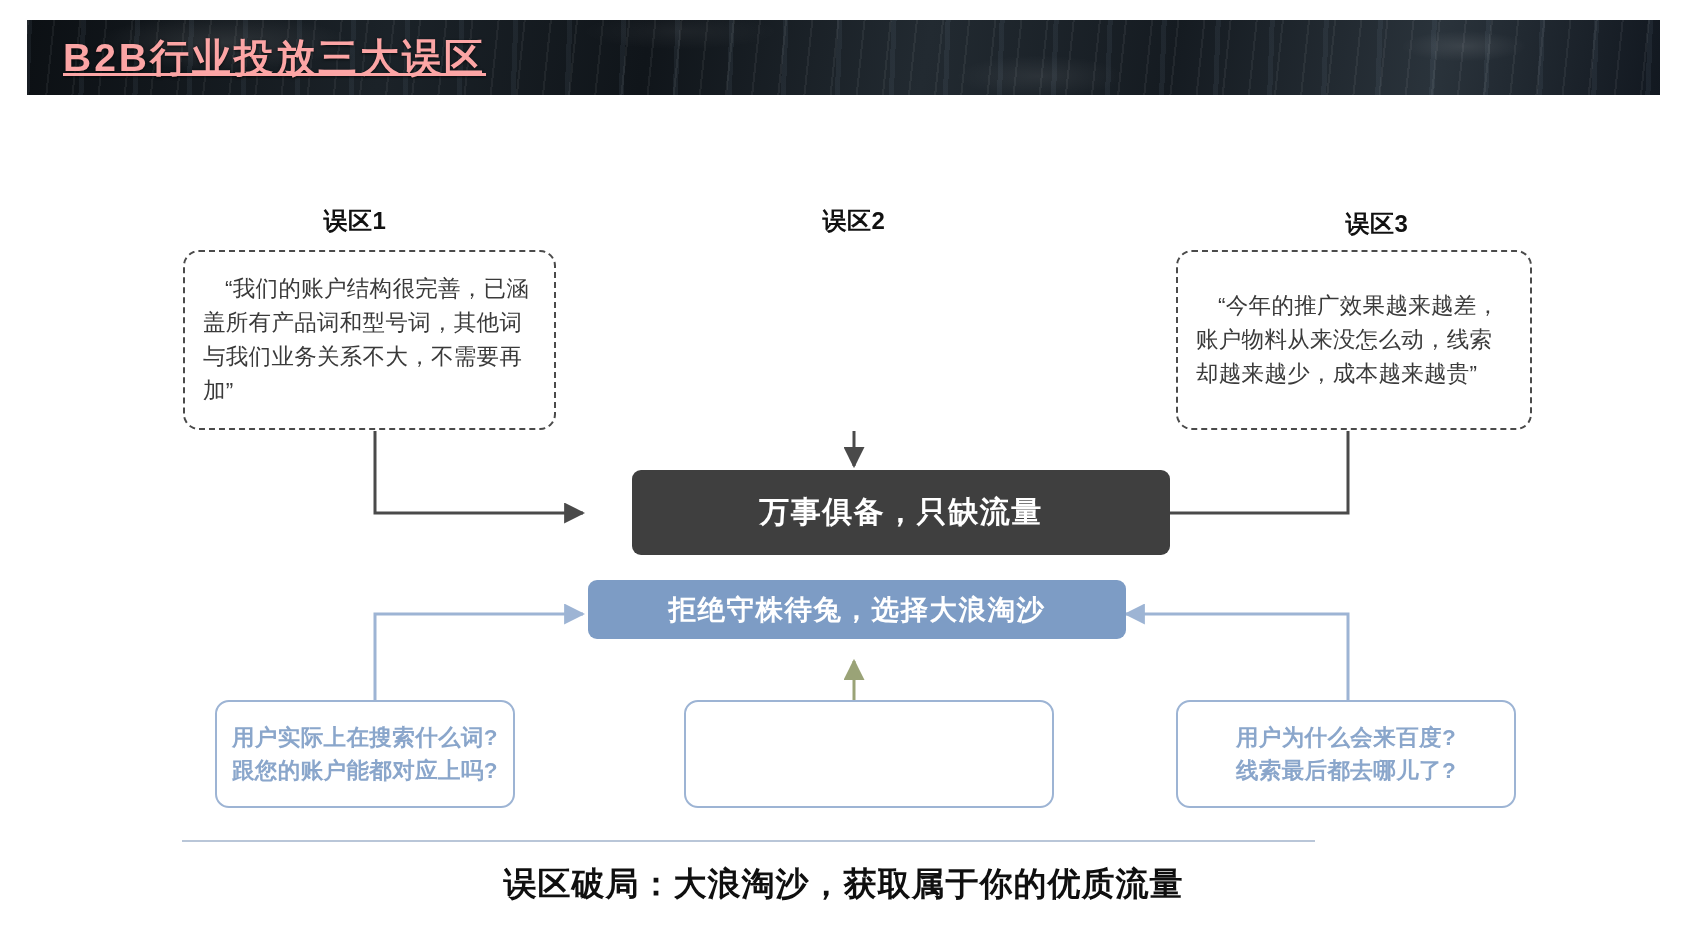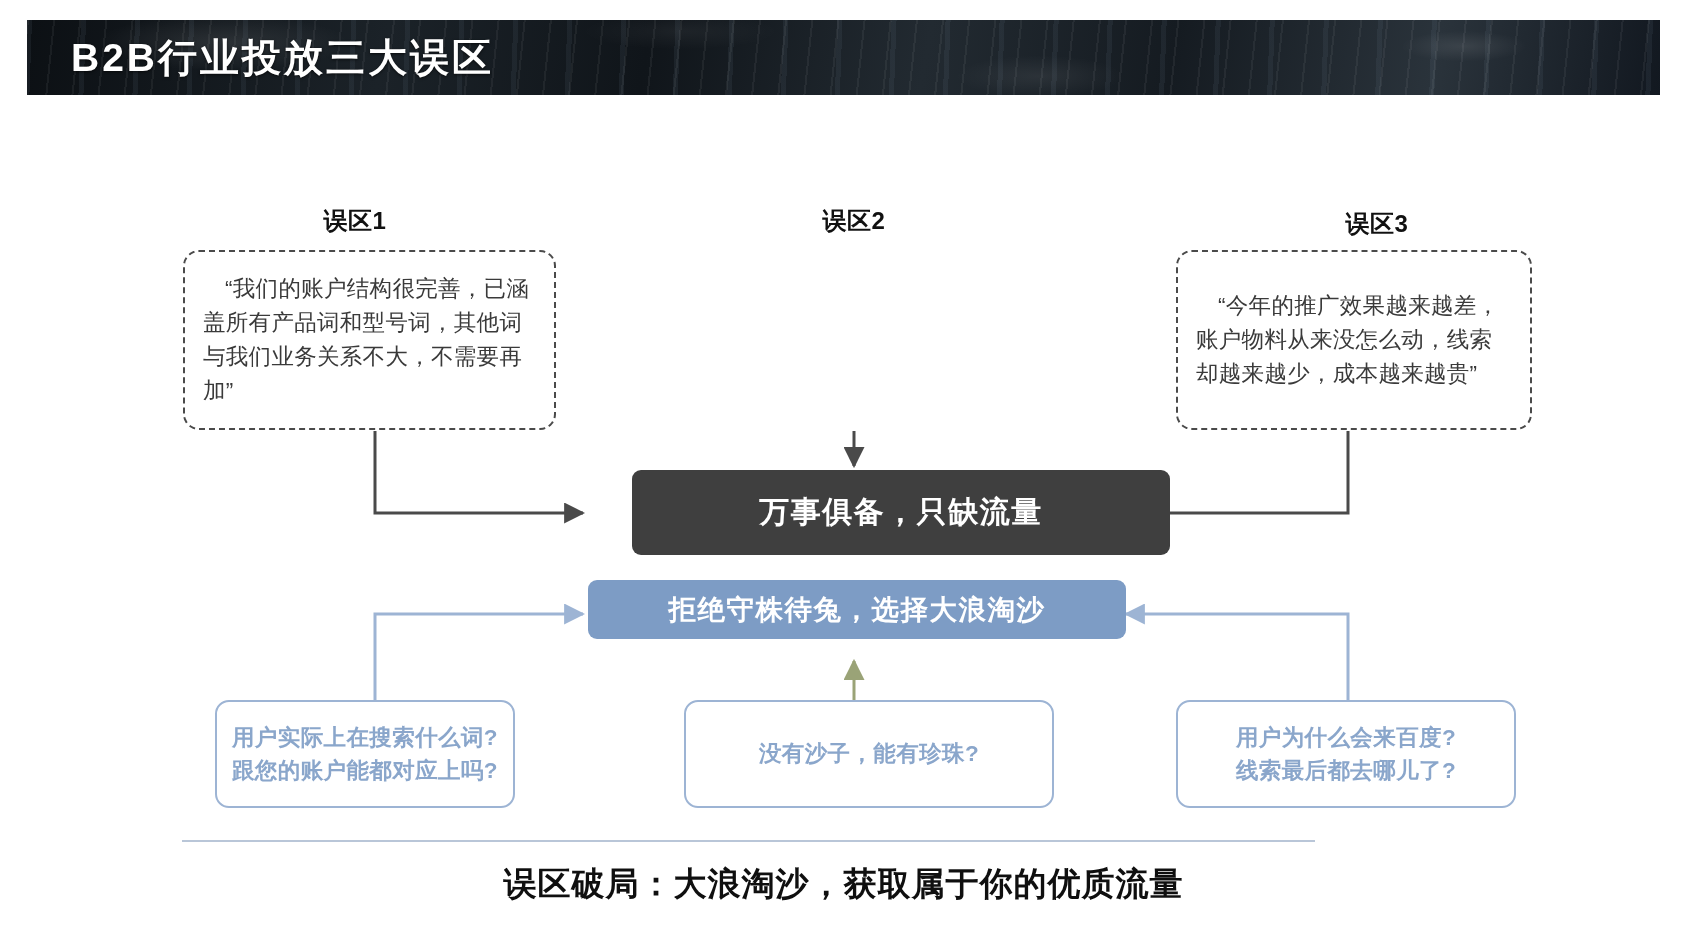--- a/index.html
+++ b/index.html
@@ -52,29 +52,30 @@
     position: absolute;
     inset: 0;
     background:
       radial-gradient(ellipse 180px 40px at 12% 30%, rgba(255,255,255,0.10), rgba(255,255,255,0) 70%),
       radial-gradient(ellipse 120px 30px at 62% 75%, rgba(255,255,255,0.07), rgba(255,255,255,0) 70%),
       radial-gradient(ellipse 90px 22px at 88% 35%, rgba(255,255,255,0.09), rgba(255,255,255,0) 70%),
       radial-gradient(ellipse 140px 26px at 40% 15%, rgba(255,255,255,0.05), rgba(255,255,255,0) 70%);
   }
   .header-title {
     position: absolute;
-    left: 44px;
+    left: 36px;
     top: 50%;
     transform: translateY(-50%);
-    color: #ffffff;
+    color: #fca5a5;
     font-size: 39px;
     font-weight: bold;
     letter-spacing: 3px;
     white-space: nowrap;
     text-shadow: 0 1px 3px rgba(0,0,0,0.65);
+    text-decoration: underline;
   }
 
   
   .col-heading {
     position: absolute;
     font-size: 24px;
     font-weight: bold;
     color: #111111;
     white-space: nowrap;
     transform: translateX(-50%);
@@ -229,21 +230,20 @@
   <div class="banner banner-blue" style="left:588px; top:580px; width:538px; height:59px;">
     <span>拒绝守株待兔，选择大浪淘沙</span>
   </div>
 
   <div class="q-box" style="left:190px; top:700px; width:300px; height:108px;margin-left:25px;">
     <div class="q-line">用户实际上在搜索什么词?</div>
     <div class="q-line">跟您的账户能都对应上吗?</div>
   </div>
 
   <div class="q-box" style="left:684px; top:700px; width:370px; height:108px;">
-    <div class="q-line">没有沙子，能有珍珠?</div>
   </div>
 
   <div class="q-box" style="left:1176px; top:700px; width:340px; height:108px;">
     <div class="q-line">用户为什么会来百度?</div>
     <div class="q-line">线索最后都去哪儿了?</div>
   </div>
 
   <div class="footer-rule"></div>
   <div class="footer-caption">误区破局：大浪淘沙，获取属于你的优质流量</div>
 

